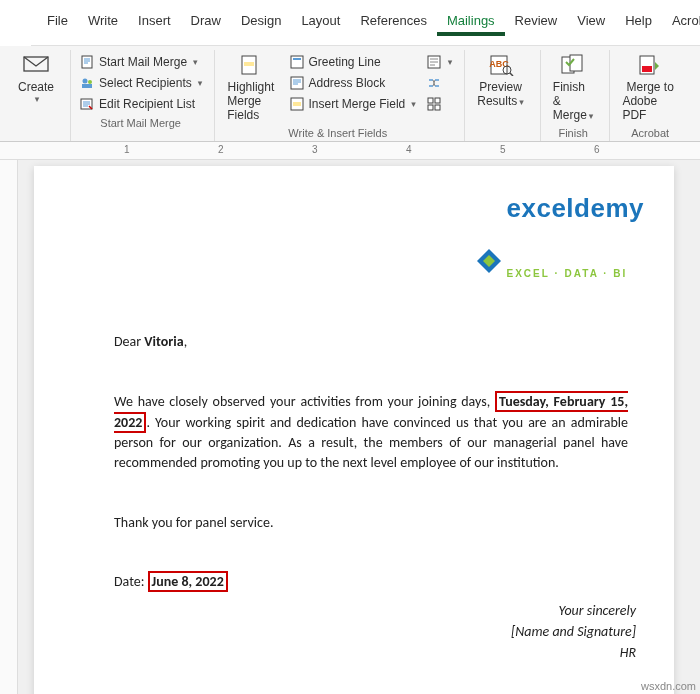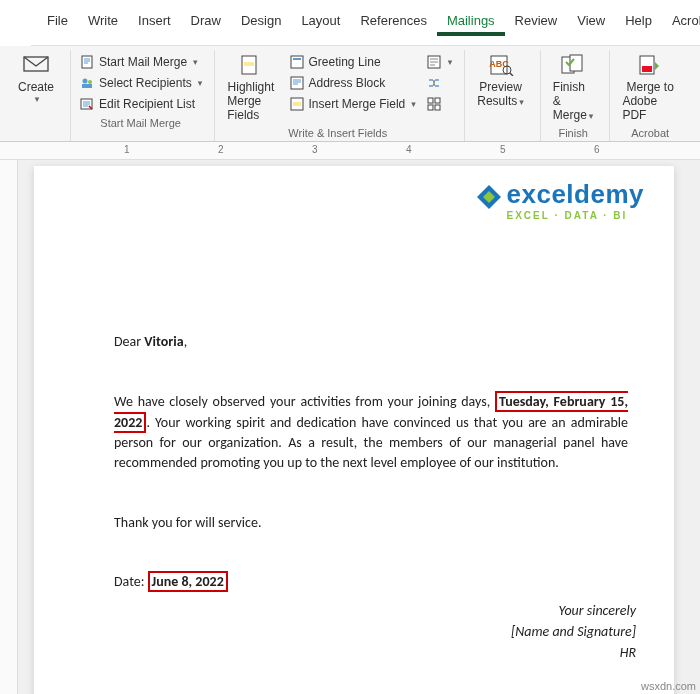--- a/index.html
+++ b/index.html
@@ -15,24 +15,24 @@
 .small-btn { display: flex; align-items: center; gap: 4px; padding: 2px 2px; font-size: 12px; cursor: default; white-space: nowrap; }
 .small-btn .ico { width: 16px; height: 16px; display: inline-flex; align-items: center; justify-content: center; }
 .vstack { display: flex; flex-direction: column; gap: 1px; }
 .hstack { display: flex; flex-direction: row; align-items: flex-start; gap: 6px; }
 .chev { font-size: 9px; color: #666; margin-left: 2px; }
 .ruler { height: 18px; background: #fafafa; border-bottom: 1px solid #ddd; font-size: 10px; color: #777; position: relative; padding-left: 34px; letter-spacing: 0; }
 .ruler span { position: absolute; top: 2px; }
 .doc-area { display: flex; background: #f0f0f0; height: 558px; }
 .vruler { width: 18px; background: #fafafa; border-right: 1px solid #ddd; }
 .page { background: #fff; margin: 6px 0 0 16px; width: 640px; height: 552px; box-shadow: 0 2px 8px rgba(0,0,0,0.15); padding: 16px 38px 10px 72px; font-family: Calibri, Arial, sans-serif; font-size: 14px; color: #222; position: relative; }
-.logo { position: absolute; right: 30px; top: 13px; display: flex; align-items: flex-start; }
+.logo { position: absolute; right: 30px; top: 27px; display: flex; align-items: flex-end; }
 .logo-txt { font-family: Arial, sans-serif; }
 .logo-main { font-size: 26px; font-weight: 700; color: #1b75bb; letter-spacing: 0.5px; }
-.logo-sub { font-size: 10px; color: #8cc63e; letter-spacing: 2px; font-weight: 600; }
+.logo-sub { font-size: 10px; color: #8cc63e; letter-spacing: 2px; font-weight: 600; margin-top: 44px; }
 .para { margin: 10px 8px; text-align: justify; line-height: 1.45; }
 .hl { border: 2px solid #c00; padding: 0 2px; font-weight: 700; }
 .sig { text-align: right; margin: 4px 0; font-style: italic; }
 .watermark { position: absolute; right: 4px; bottom: 2px; font-size: 11px; color: #888; text-align: right; }
 svg { display: block; }
 </style>
 </head>
 <body>
 
 <div class="menubar">
@@ -252,21 +252,21 @@
 
     <p class="para"><span>Dear </span><b>Vitoria</b><span>,</span></p>
 
     <div style="height:20px"></div>
 
     <p class="para"><span>We have closely observed your activities from your joining days, </span><span class="hl">Tuesday, February 15, 2022</span><span>. Your working spirit and dedication have convinced us that you are an admirable person for our organization. As a result, the members of our managerial panel have recommended promoting you up to the next level employee of our institution.</span></p>
 
 
     <div style="height:20px"></div>
 
-    <p class="para">Thank you for will service.</p>
+    <p class="para">Thank you for panel service.</p>
 
     <div style="height:18px"></div>
 
     <p class="para"><span>Date: </span><span class="hl">June 8, 2022</span></p>
 
     <p class="sig">Your sincerely</p>
     <p class="sig">[Name and Signature]</p>
     <p class="sig">HR</p>
   </div>
 </div>

